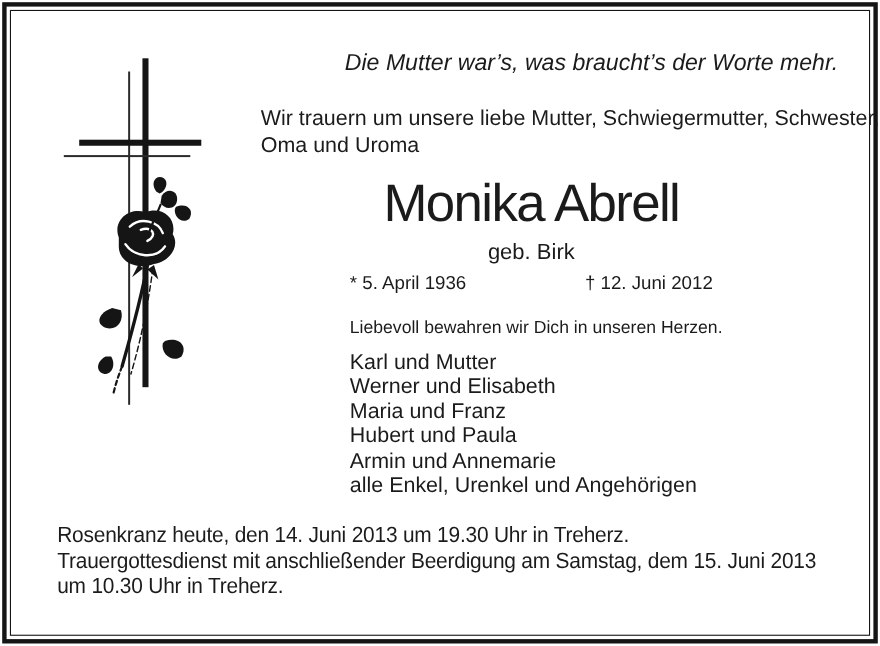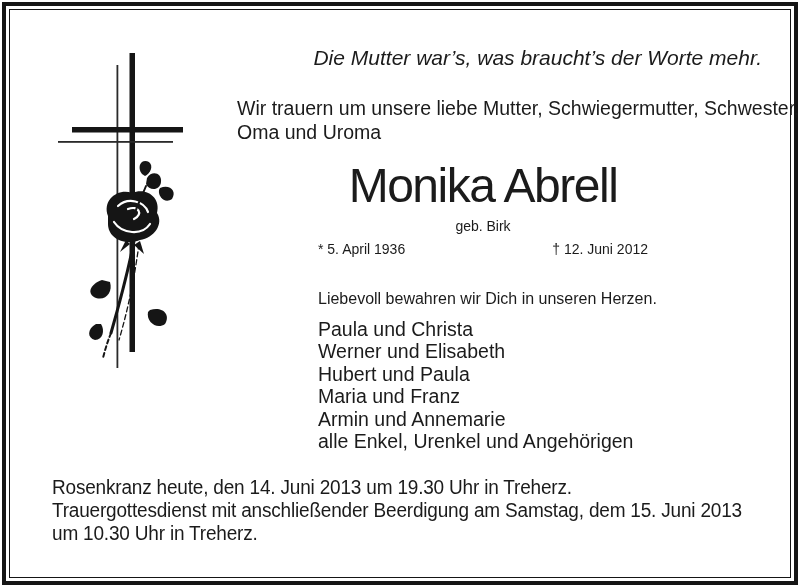--- a/index.html
+++ b/index.html
@@ -17,24 +17,24 @@
     font-size:21px; font-style:italic; white-space:nowrap;
   }
   .intro {
     position:absolute; top:96px; left:237px;
     font-size:19.5px; line-height:24px;
   }
   .name-block { position:absolute; left:318px; top:158px; width:330px; text-align:center; }
   .deceased-name {
     font-size:48px; line-height:56px; letter-spacing:-1.5px; white-space:nowrap;
   }
-  .maiden { font-size:14px; margin-top:4px; }
+  .maiden { font-size:20px; margin-top:4px; }
   .dates {
     display:flex; justify-content:space-between;
-    font-size:14px; margin-top:7px; text-align:right;
+    font-size:17px; margin-top:7px; text-align:right;
   }
   .tribute { position:absolute; top:290px; left:318px; font-size:16px; white-space:nowrap; }
   .mourners { position:absolute; top:318px; left:318px; font-size:19.5px; line-height:22.4px; }
   .mourners div { white-space:nowrap; }
   .place-date { position:absolute; top:429px; left:54px; font-size:19.5px; white-space:nowrap; }
   .announcements {
     position:absolute; top:476px; left:52px;
     font-size:20px; line-height:23px; letter-spacing:-0.2px;
     transform:scaleX(0.95); transform-origin:left top;
   }
@@ -92,24 +92,24 @@
     <div class="maiden">geb. Birk</div>
     <div class="dates">
       <span>* 5. April 1936</span>
       <span>† 12. Juni 2012</span>
     </div>
   </div>
 
   <div class="tribute">Liebevoll bewahren wir Dich in unseren Herzen.</div>
 
   <div class="mourners">
-    <div>Paula und Christa</div>
+    <div>Karl und Mutter</div>
     <div>Werner und Elisabeth</div>
+    <div>Maria und Franz</div>
     <div>Hubert und Paula</div>
-    <div>Maria und Franz</div>
     <div>Armin und Annemarie</div>
     <div>alle Enkel, Urenkel und Angehörigen</div>
   </div>
 
 
   <div class="announcements">
     <div>Rosenkranz heute, den 14. Juni 2013 um 19.30 Uhr in Treherz.</div>
     <div>Trauergottesdienst mit anschließender Beerdigung am Samstag, dem 15. Juni 2013</div>
     <div>um 10.30 Uhr in Treherz.</div>
   </div>

